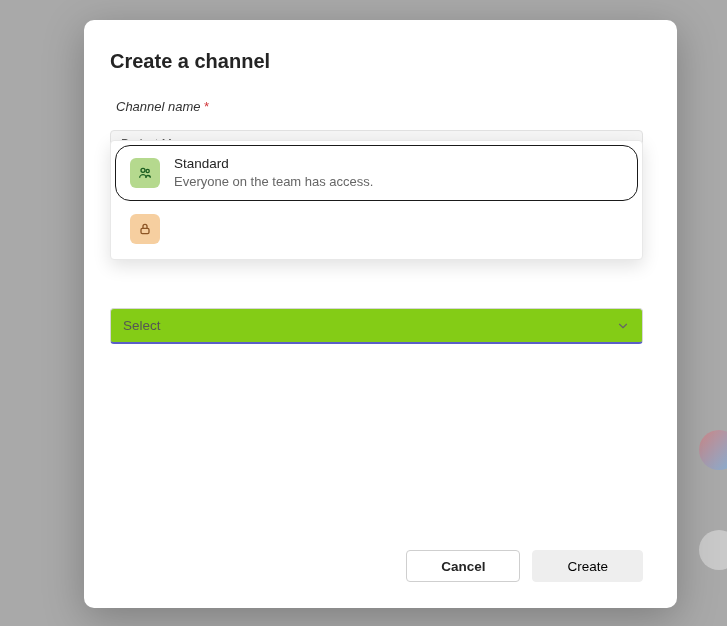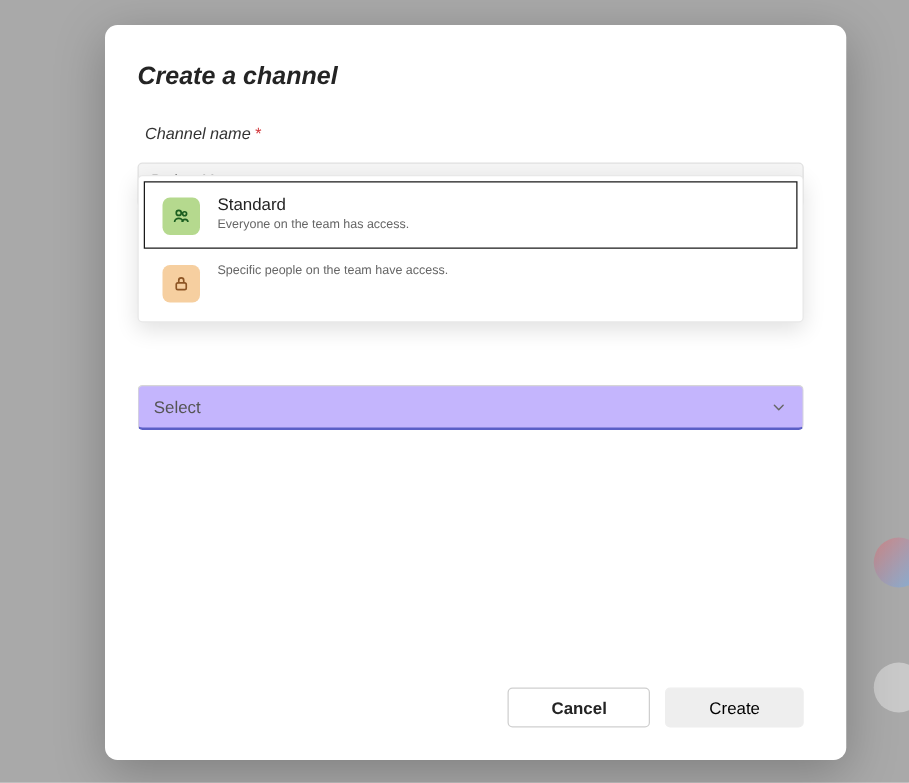--- a/index.html
+++ b/index.html
@@ -2,56 +2,56 @@
 <html><head>
 <meta charset="utf-8">
 <style>
   html,body{margin:0;padding:0;width:727px;height:626px;font-family:"Segoe UI",Arial,sans-serif;background:#a9a9a9;}
   .dialog{
     position:absolute;left:84px;top:20px;width:593px;height:588px;
     background:#fff;border-radius:10px;box-shadow:0 10px 40px rgba(0,0,0,0.25);
     box-sizing:border-box;padding:30px 34px 26px 26px;
     display:flex;flex-direction:column;
   }
-  .dialog-title{font-size:20px;font-weight:600;color:#242424;margin:0 0 26px 0;font-style:italic;}
+  .dialog-title{font-size:20px;font-weight:600;color:#242424;margin:0 0 26px 0;}
   .field-label{font-size:13px;color:#333;margin:0 0 6px 6px;font-style:italic;}
   .required{color:#d13438;margin-left:3px;}
   .field-box{
     position:relative;height:180px;
   }
   .peek{
     position:absolute;left:0;right:0;top:10px;height:36px;
     background:#f5f5f5;border:1px solid #e1e1e1;border-radius:4px;
     font-size:12px;color:#555;padding:6px 10px;box-sizing:border-box;
     overflow:hidden;
   }
   .dropdown-panel{
     position:absolute;left:0;right:0;top:20px;background:#fff;
     border:1px solid #e8e8e8;border-radius:4px;
     box-shadow:0 6px 18px rgba(0,0,0,0.12);
     box-sizing:border-box;padding:4px;
   }
   .option{
     display:flex;align-items:flex-start;gap:14px;
-    padding:10px 14px;border-radius:0;cursor:pointer;
+    padding:10px 14px;border-radius:15px;cursor:pointer;
   }
   .option.selected{border:1.6px solid #1a1a1a;}
   .option:not(.selected){border:1.6px solid transparent;}
   .option-icon{
     width:30px;height:30px;border-radius:6px;flex:0 0 30px;
     display:flex;align-items:center;justify-content:center;margin-top:2px;
   }
   .ico-standard{background:#b5d98e;}
   .ico-shared{background:#a9e4e4;}
   .ico-private{background:#f6cfa0;}
   .option-texts{display:flex;flex-direction:column;}
   .option-title{font-size:13.5px;color:#242424;line-height:1.25;}
-  .option-desc{font-size:10px;color:#666;line-height:1.35;}
+  .option-desc{font-size:13px;color:#666;line-height:1.35;}
   .select-row{
-    margin-top:8px;height:36px;background:#c4b5fd;
+    margin-top:8px;height:36px;background:#84cc16;
     border:1px solid #d6d6d6;border-bottom:2px solid #5b5fc7;
     border-radius:4px;box-sizing:border-box;
     display:flex;align-items:center;justify-content:space-between;
     padding:0 12px;font-size:13.5px;color:#555;cursor:pointer;
   }
   .chev{width:14px;height:14px;color:#666;}
   .chev svg{display:block;}
   .footer{margin-top:auto;display:flex;justify-content:flex-end;gap:12px;}
   .btn{
     height:32px;min-width:88px;border-radius:4px;font-size:13.5px;
@@ -100,21 +100,20 @@
 
 
       <div class="option">
         <div class="option-icon ico-private">
           <svg width="16" height="16" viewBox="0 0 24 24" fill="none" stroke="#8d5524" stroke-width="2">
               <rect x="6" y="11" width="12" height="8" rx="2"></rect>
               <path d="M9 11V8a3 3 0 0 1 6 0v3"></path>
             </svg>
         </div>
         <div class="option-texts">
-          <span class="option-desc">Specific people on the team have access.</span>
         </div>
       </div>
 
     </div>
   </div>
 
   <div class="select-row">
     <span>Select</span>
     <span class="chev">
       <svg width="14" height="14" viewBox="0 0 24 24" fill="none" stroke="#666" stroke-width="2" stroke-linecap="round" stroke-linejoin="round">

